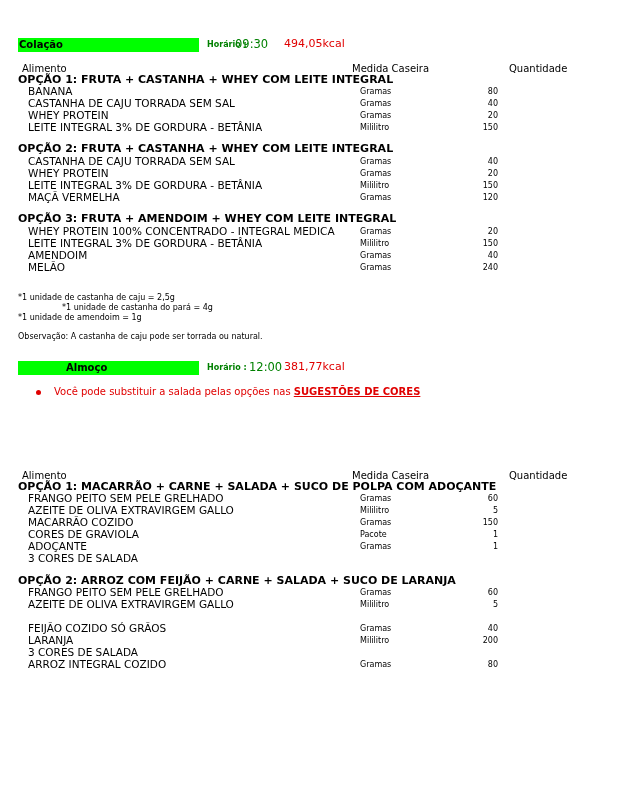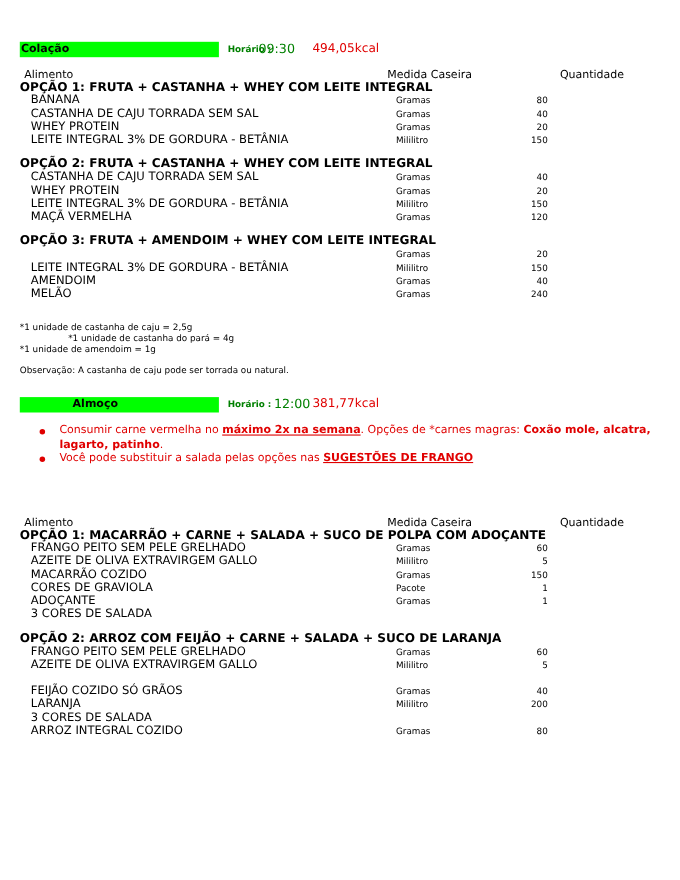--- a/index.html
+++ b/index.html
@@ -105,20 +105,21 @@
   <span class="qty">150</span>
 </div>
 <div class="row" style="top:191px;">
   <span class="food">MAÇÃ VERMELHA</span>
   <span class="measure">Gramas</span>
   <span class="qty">120</span>
 </div>
 
 <span class="opt-title" style="top:213px;">OPÇÃO 3: FRUTA + AMENDOIM + WHEY COM LEITE INTEGRAL</span>
 <div class="row" style="top:225px;">
+  <span class="food">WHEY PROTEIN 100% CONCENTRADO - INTEGRAL MEDICA</span>
   <span class="measure">Gramas</span>
   <span class="qty">20</span>
 </div>
 <div class="row" style="top:237px;">
   <span class="food">LEITE INTEGRAL 3% DE GORDURA - BETÂNIA</span>
   <span class="measure">Mililitro</span>
   <span class="qty">150</span>
 </div>
 <div class="row" style="top:249px;">
   <span class="food">AMENDOIM</span>
@@ -136,24 +137,21 @@
 <div class="note" style="top:313px;">*1 unidade de amendoim = 1g</div>
 <div class="note" style="top:332px;">Observação: A castanha de caju pode ser torrada ou natural.</div>
 
 <div class="meal-header" style="top:361px;padding-left:48px;">Almoço</div>
 <span class="meal-time-label" style="left:207px; top:361px;">Horário :</span>
 <span class="meal-time-value" style="left:249px; top:360px;">12:00</span>
 <span class="meal-kcal" style="left:284px; top:360px;">381,77kcal</span>
 
 <ul class="bullets" style="top:386px;">
   <li>
-    <span class="dot"></span><span>Consumir carne vermelha no </span><span class="b u">máximo 2x na semana</span><span>. Opções de *carnes magras: </span><span class="b">Coxão mole, alcatra, lagarto, patinho</span><span>.</span>
-  </li>
-  <li>
-    <span class="dot"></span><span>Você pode substituir a salada pelas opções nas </span><span class="b u">SUGESTÕES DE FRANGO</span>
+    <span class="dot"></span><span>Você pode substituir a salada pelas opções nas </span><span class="b u">SUGESTÕES DE CORES</span>
   </li>
 </ul>
 
 <span class="col-head" style="left:22px; top:470px;">Alimento</span>
 <span class="col-head" style="left:352px; top:470px;">Medida Caseira</span>
 <span class="col-head" style="left:509px; top:470px;">Quantidade</span>
 
 <span class="opt-title" style="top:481px;">OPÇÃO 1: MACARRÃO + CARNE + SALADA + SUCO DE POLPA COM ADOÇANTE</span>
 <div class="row" style="top:492px;">
   <span class="food">FRANGO PEITO SEM PELE GRELHADO</span>

